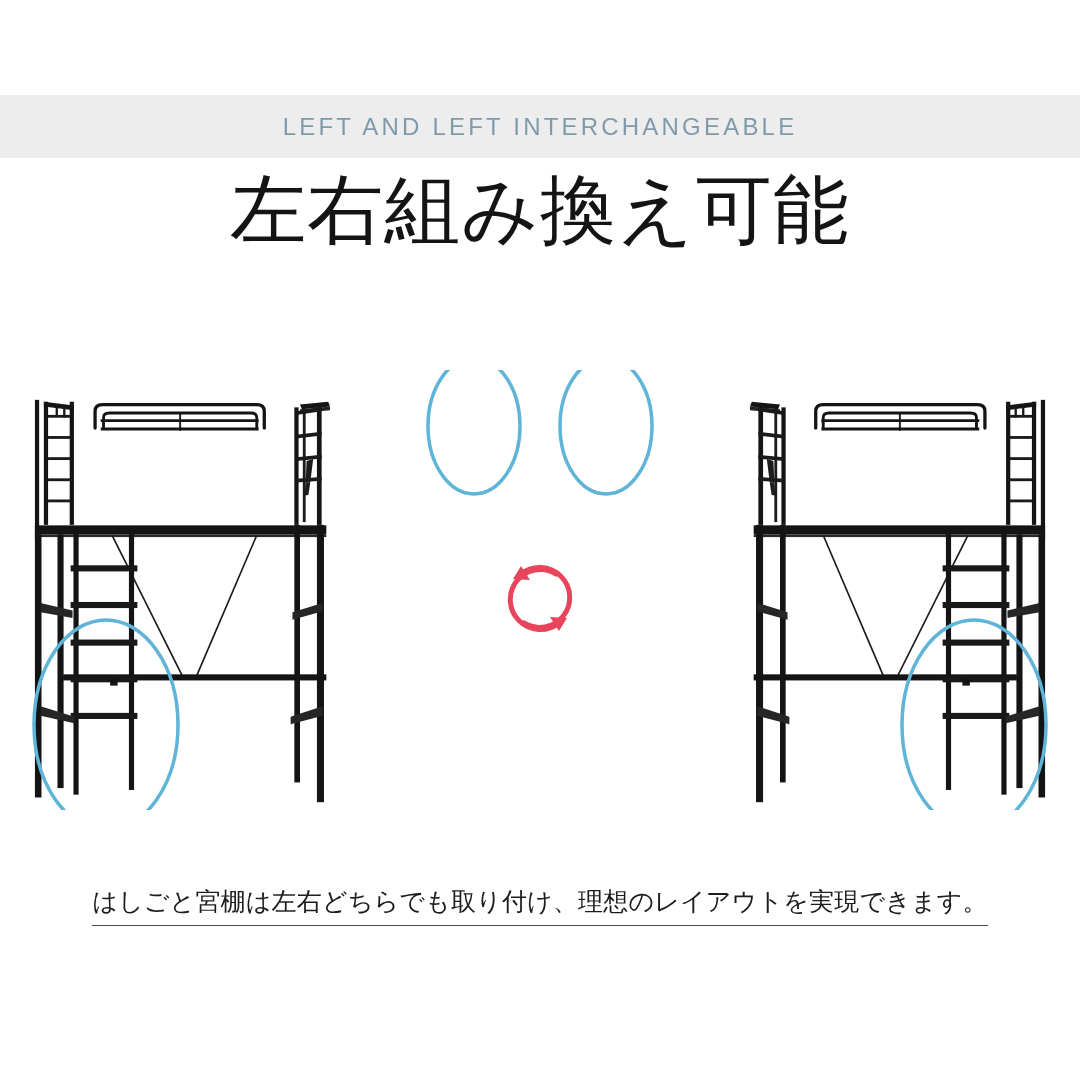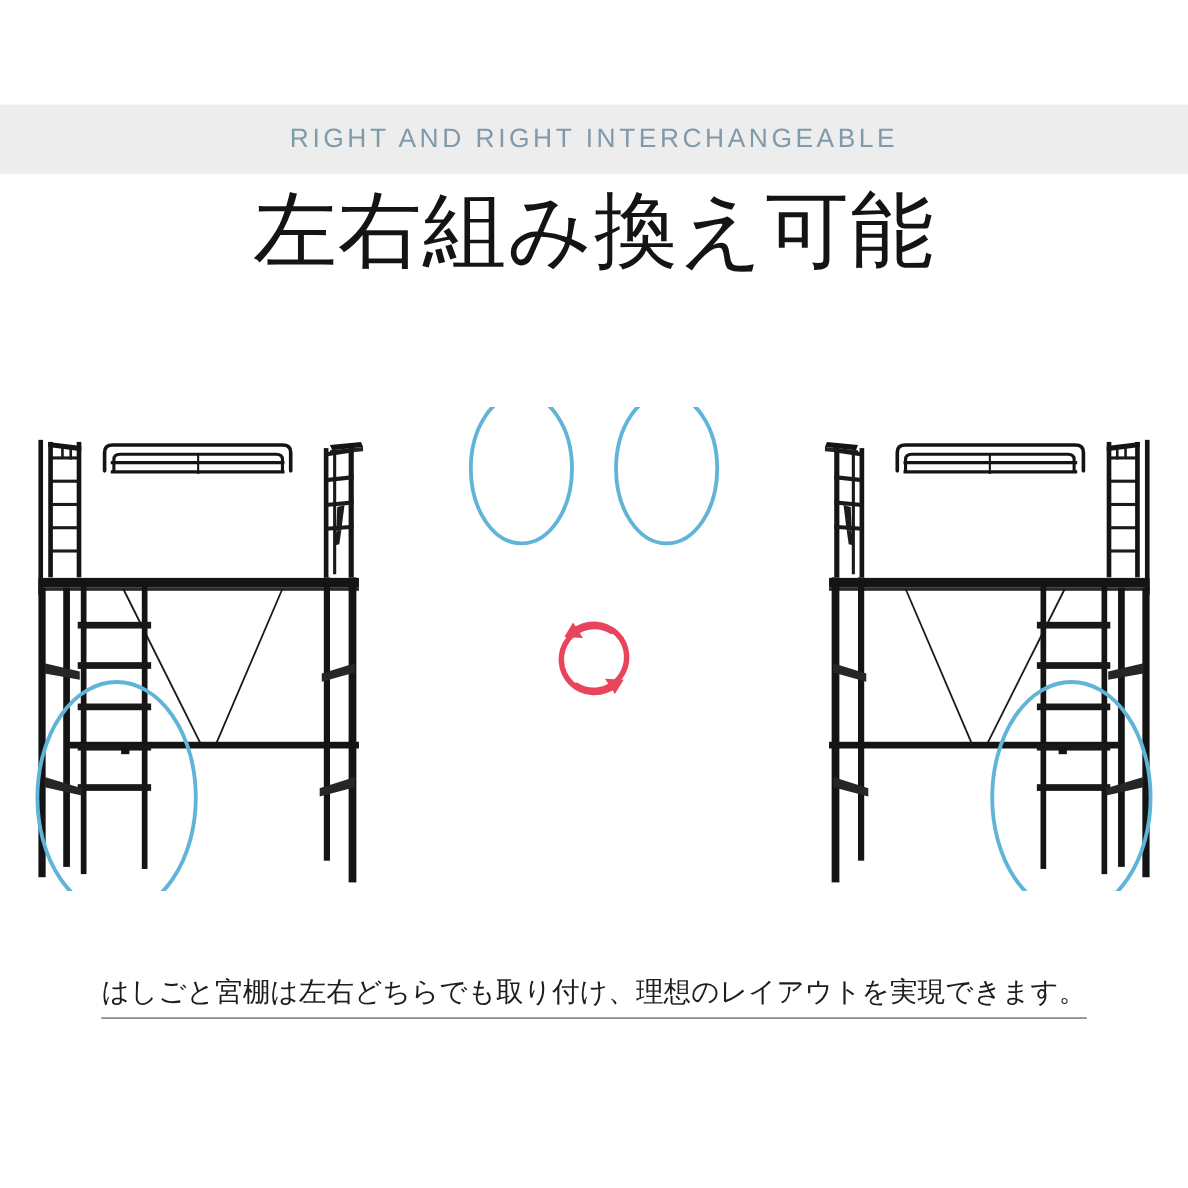--- a/index.html
+++ b/index.html
@@ -81,21 +81,21 @@
     display: inline-block;
     border-bottom: 1.5px solid #4a4a4a;
     padding-bottom: 7px;
     letter-spacing: 0.2px;
   }
 </style>
 </head>
 <body>
 
 <div class="eyebrow-band">
-  <span class="eyebrow-text">RIGHT AND RIGHT INTERCHANGEABLE</span>
+  <span class="eyebrow-text">LEFT AND LEFT INTERCHANGEABLE</span>
 </div>
 
 <div class="headline">左右組み換え可能</div>
 
 <div class="illustration">
 <svg viewBox="0 0 1080 440" xmlns="http://www.w3.org/2000/svg">
   <defs>
     <g id="bed-unit">
 
       <g>

